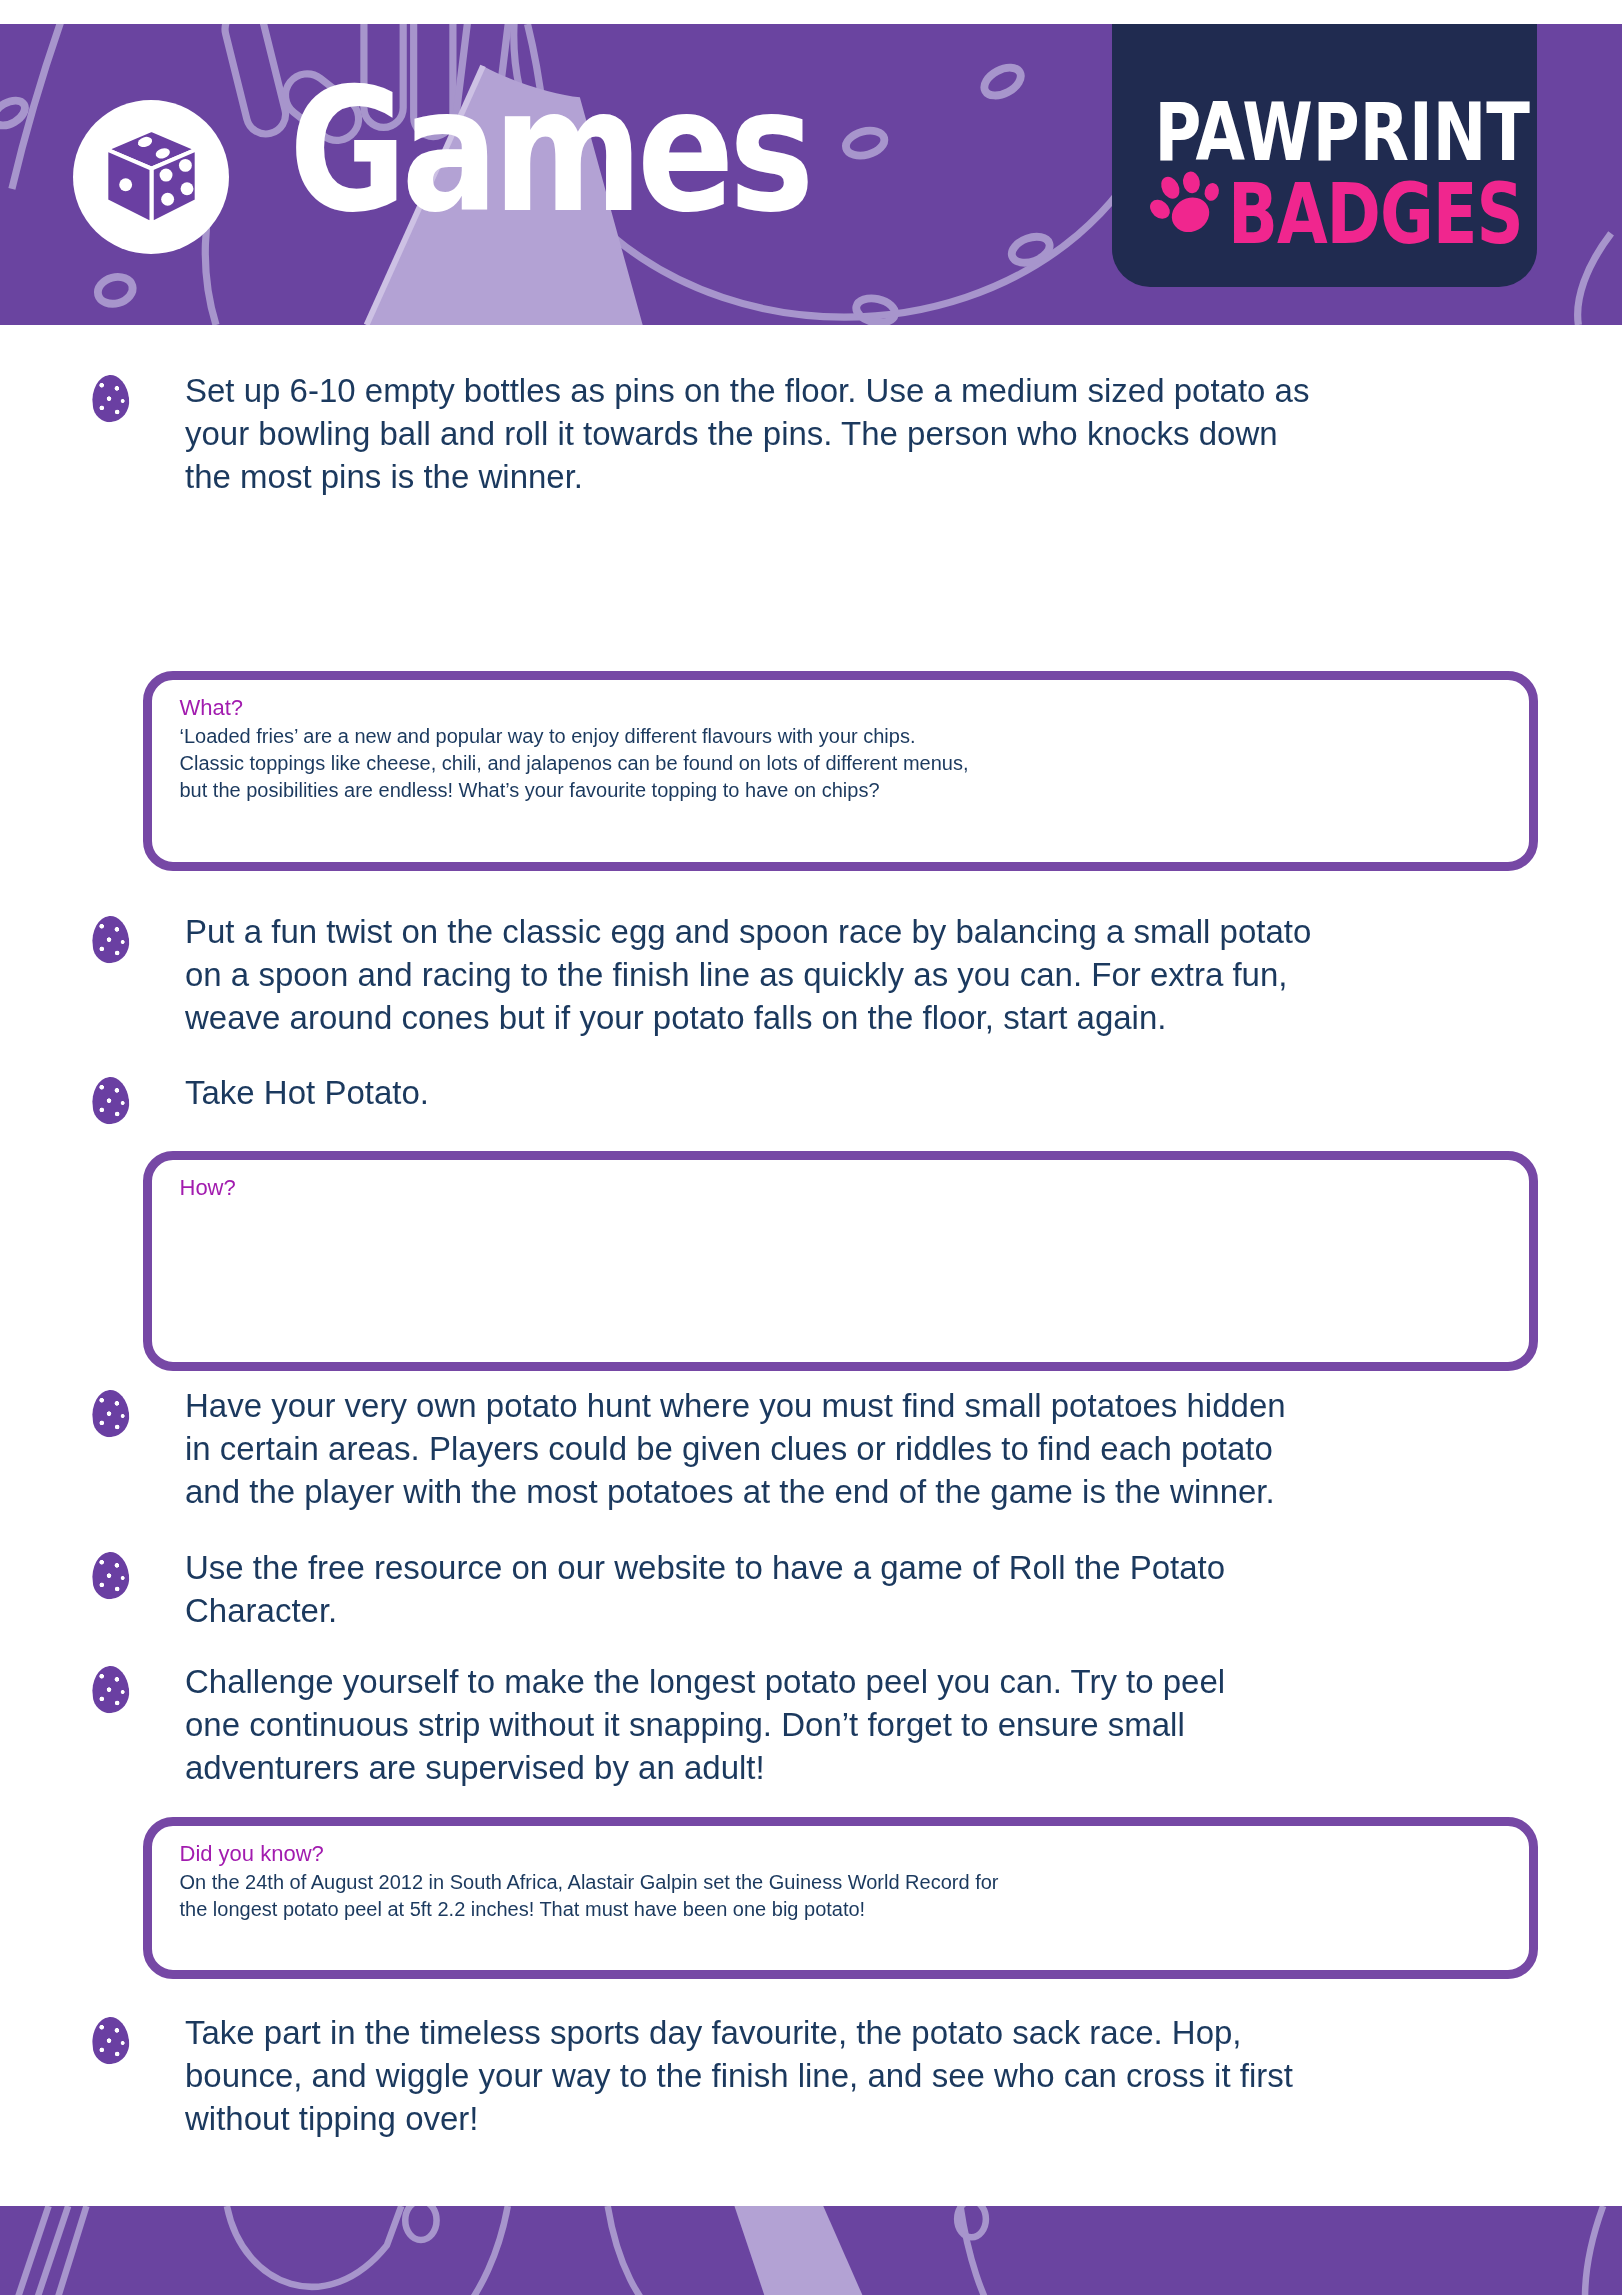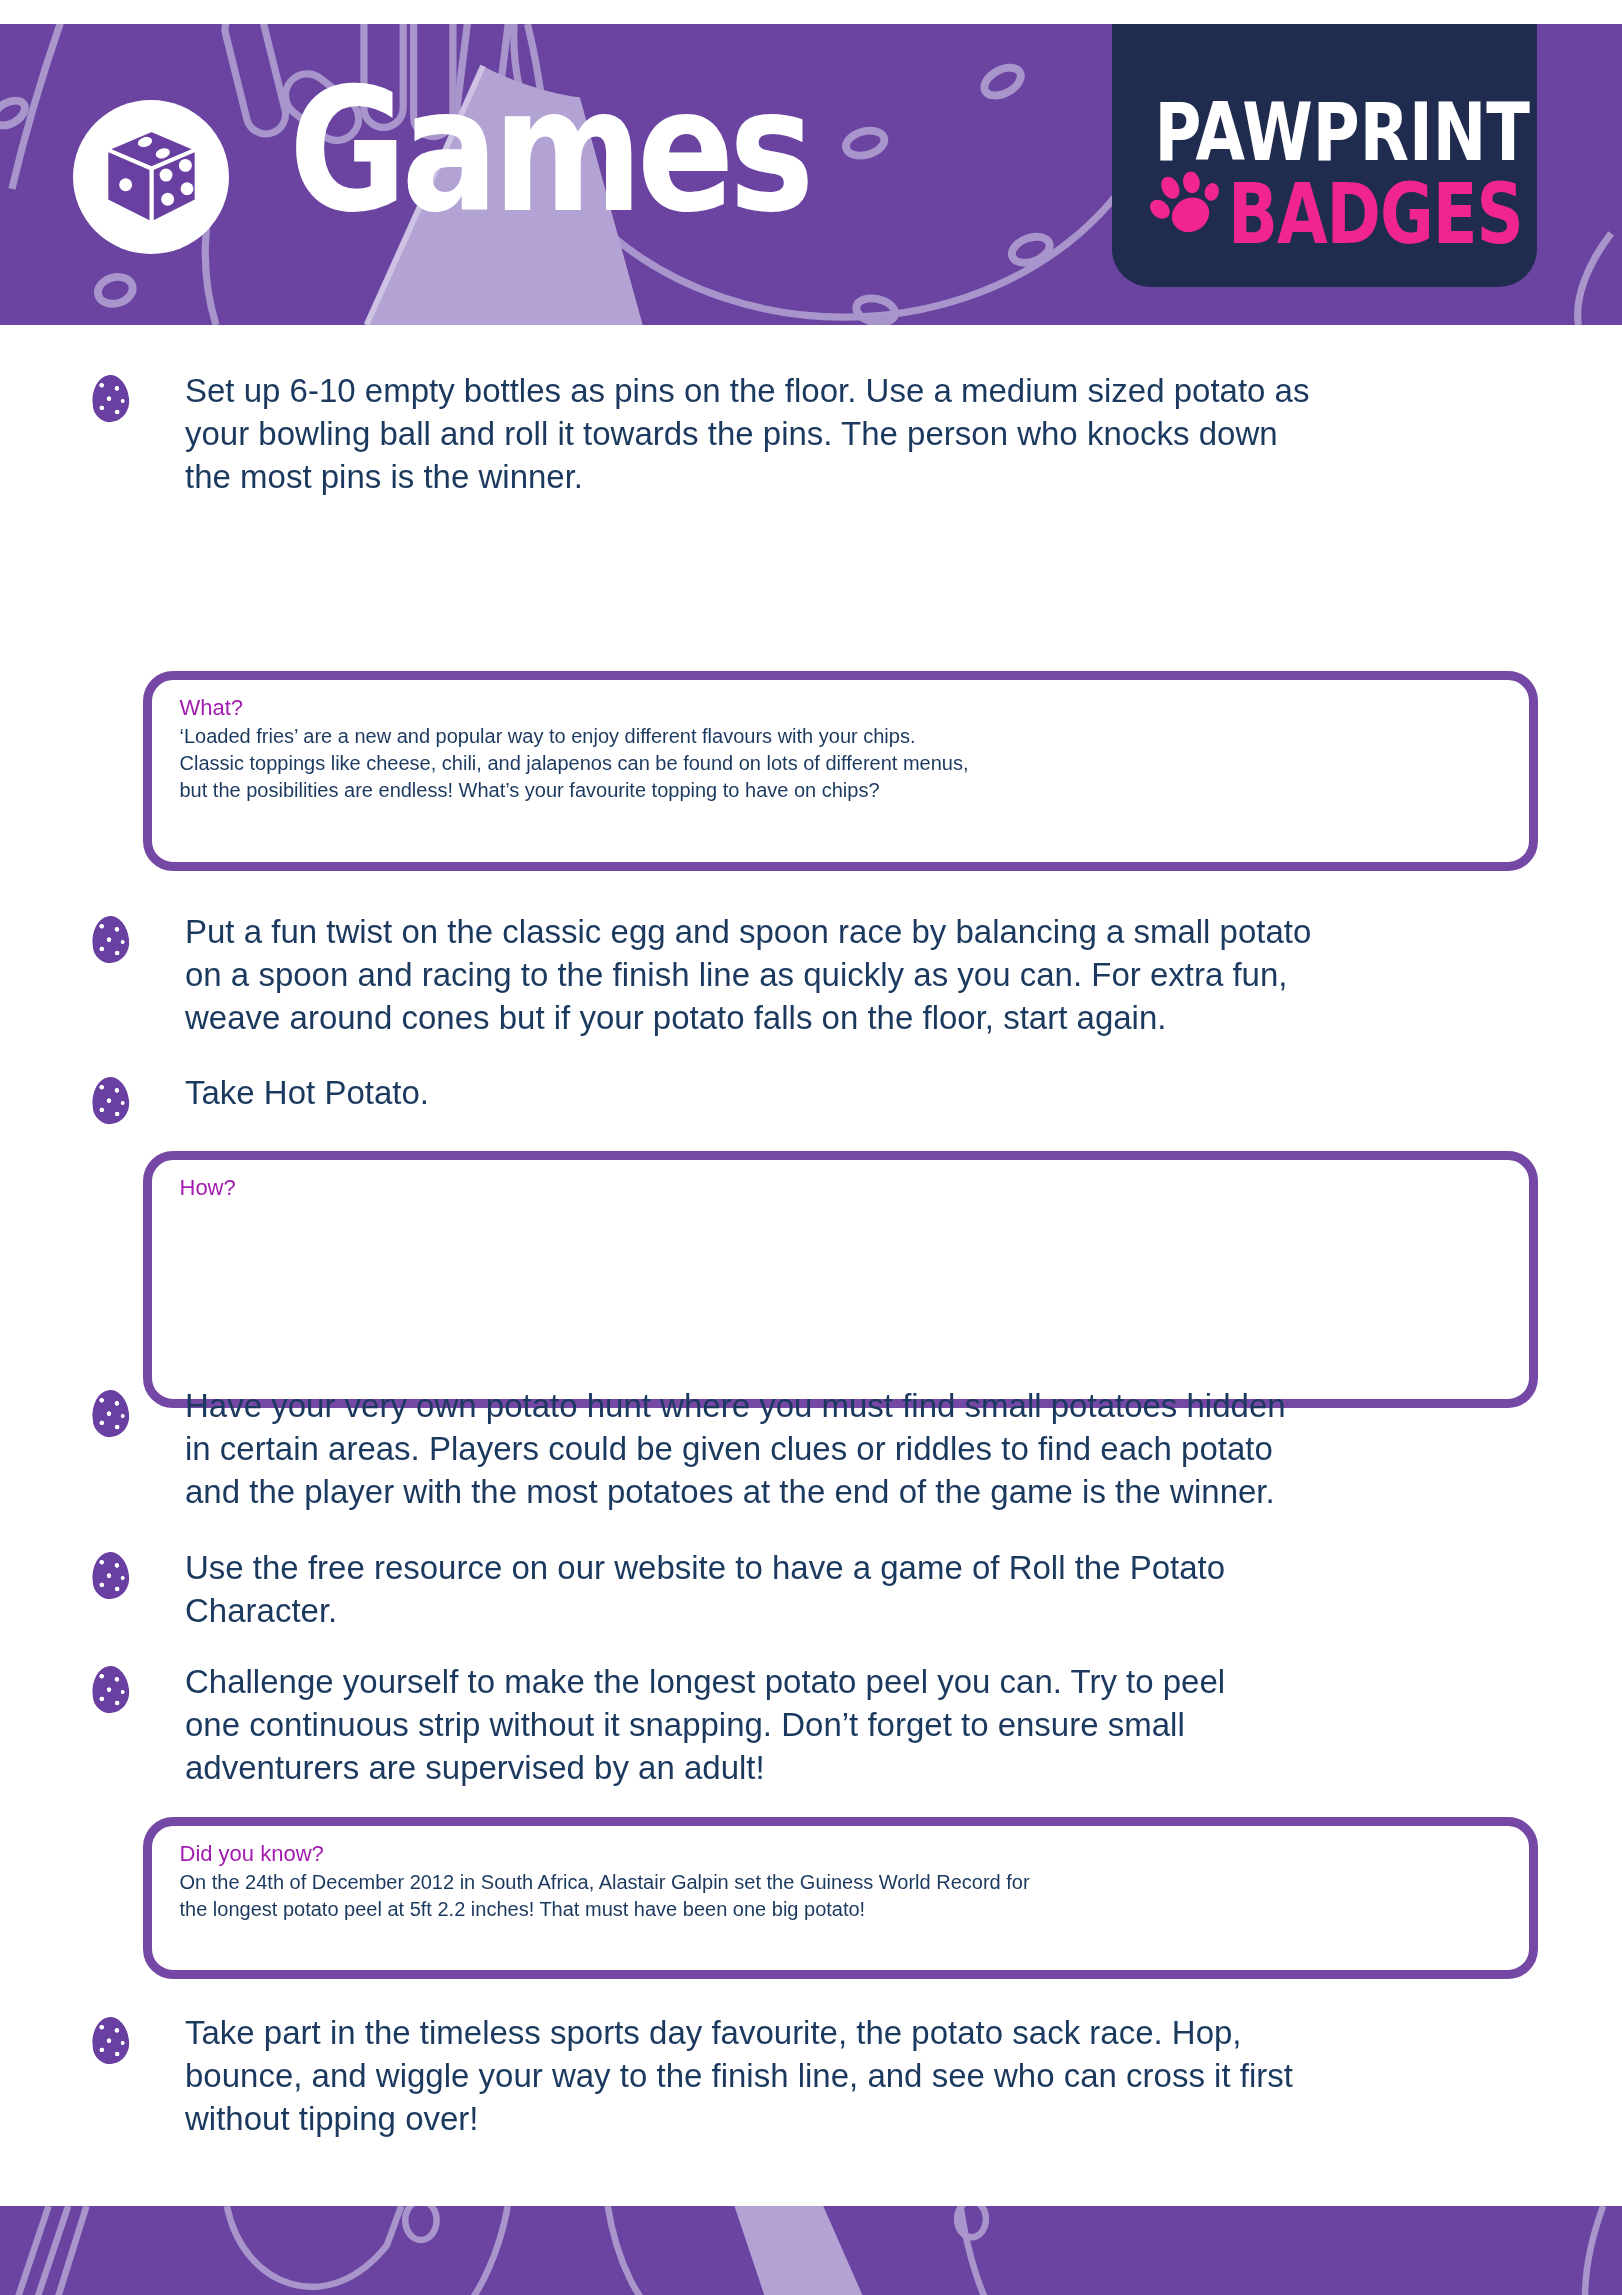--- a/index.html
+++ b/index.html
@@ -134,21 +134,21 @@
     <p>Put a fun twist on the classic egg and spoon race by balancing a small potato
 on a spoon and racing to the finish line as quickly as you can. For extra fun,
 weave around cones but if your potato falls on the floor, start again.</p>
   </div>
 
   <div class="bullet" style="top:1048px">
     <span class="potato"></span>
     <p>Take Hot Potato.</p>
   </div>
 
-  <section class="callout" style="top:1127px;height:257px">
+  <section class="callout" style="top:1127px;height:220px">
     <h2>How?</h2>
   </section>
 
   <div class="bullet" style="top:1361px">
     <span class="potato"></span>
     <p>Have your very own potato hunt where you must find small potatoes hidden
 in certain areas. Players could be given clues or riddles to find each potato
 and the player with the most potatoes at the end of the game is the winner.</p>
   </div>
 
@@ -160,21 +160,21 @@
 
   <div class="bullet" style="top:1637px">
     <span class="potato"></span>
     <p>Challenge yourself to make the longest potato peel you can. Try to peel
 one continuous strip without it snapping. Don’t forget to ensure small
 adventurers are supervised by an adult!</p>
   </div>
 
   <section class="callout" style="top:1793px;height:162px">
     <h2>Did you know?</h2>
-    <p>On the 24th of December 2012 in South Africa, Alastair Galpin set the Guiness World Record for
+    <p>On the 24th of August 2012 in South Africa, Alastair Galpin set the Guiness World Record for
 the longest potato peel at 5ft 2.2 inches! That must have been one big potato!</p>
   </section>
 
   <div class="bullet" style="top:1988px">
     <span class="potato"></span>
     <p>Take part in the timeless sports day favourite, the potato sack race. Hop,
 bounce, and wiggle your way to the finish line, and see who can cross it first
 without tipping over!</p>
   </div>
 

